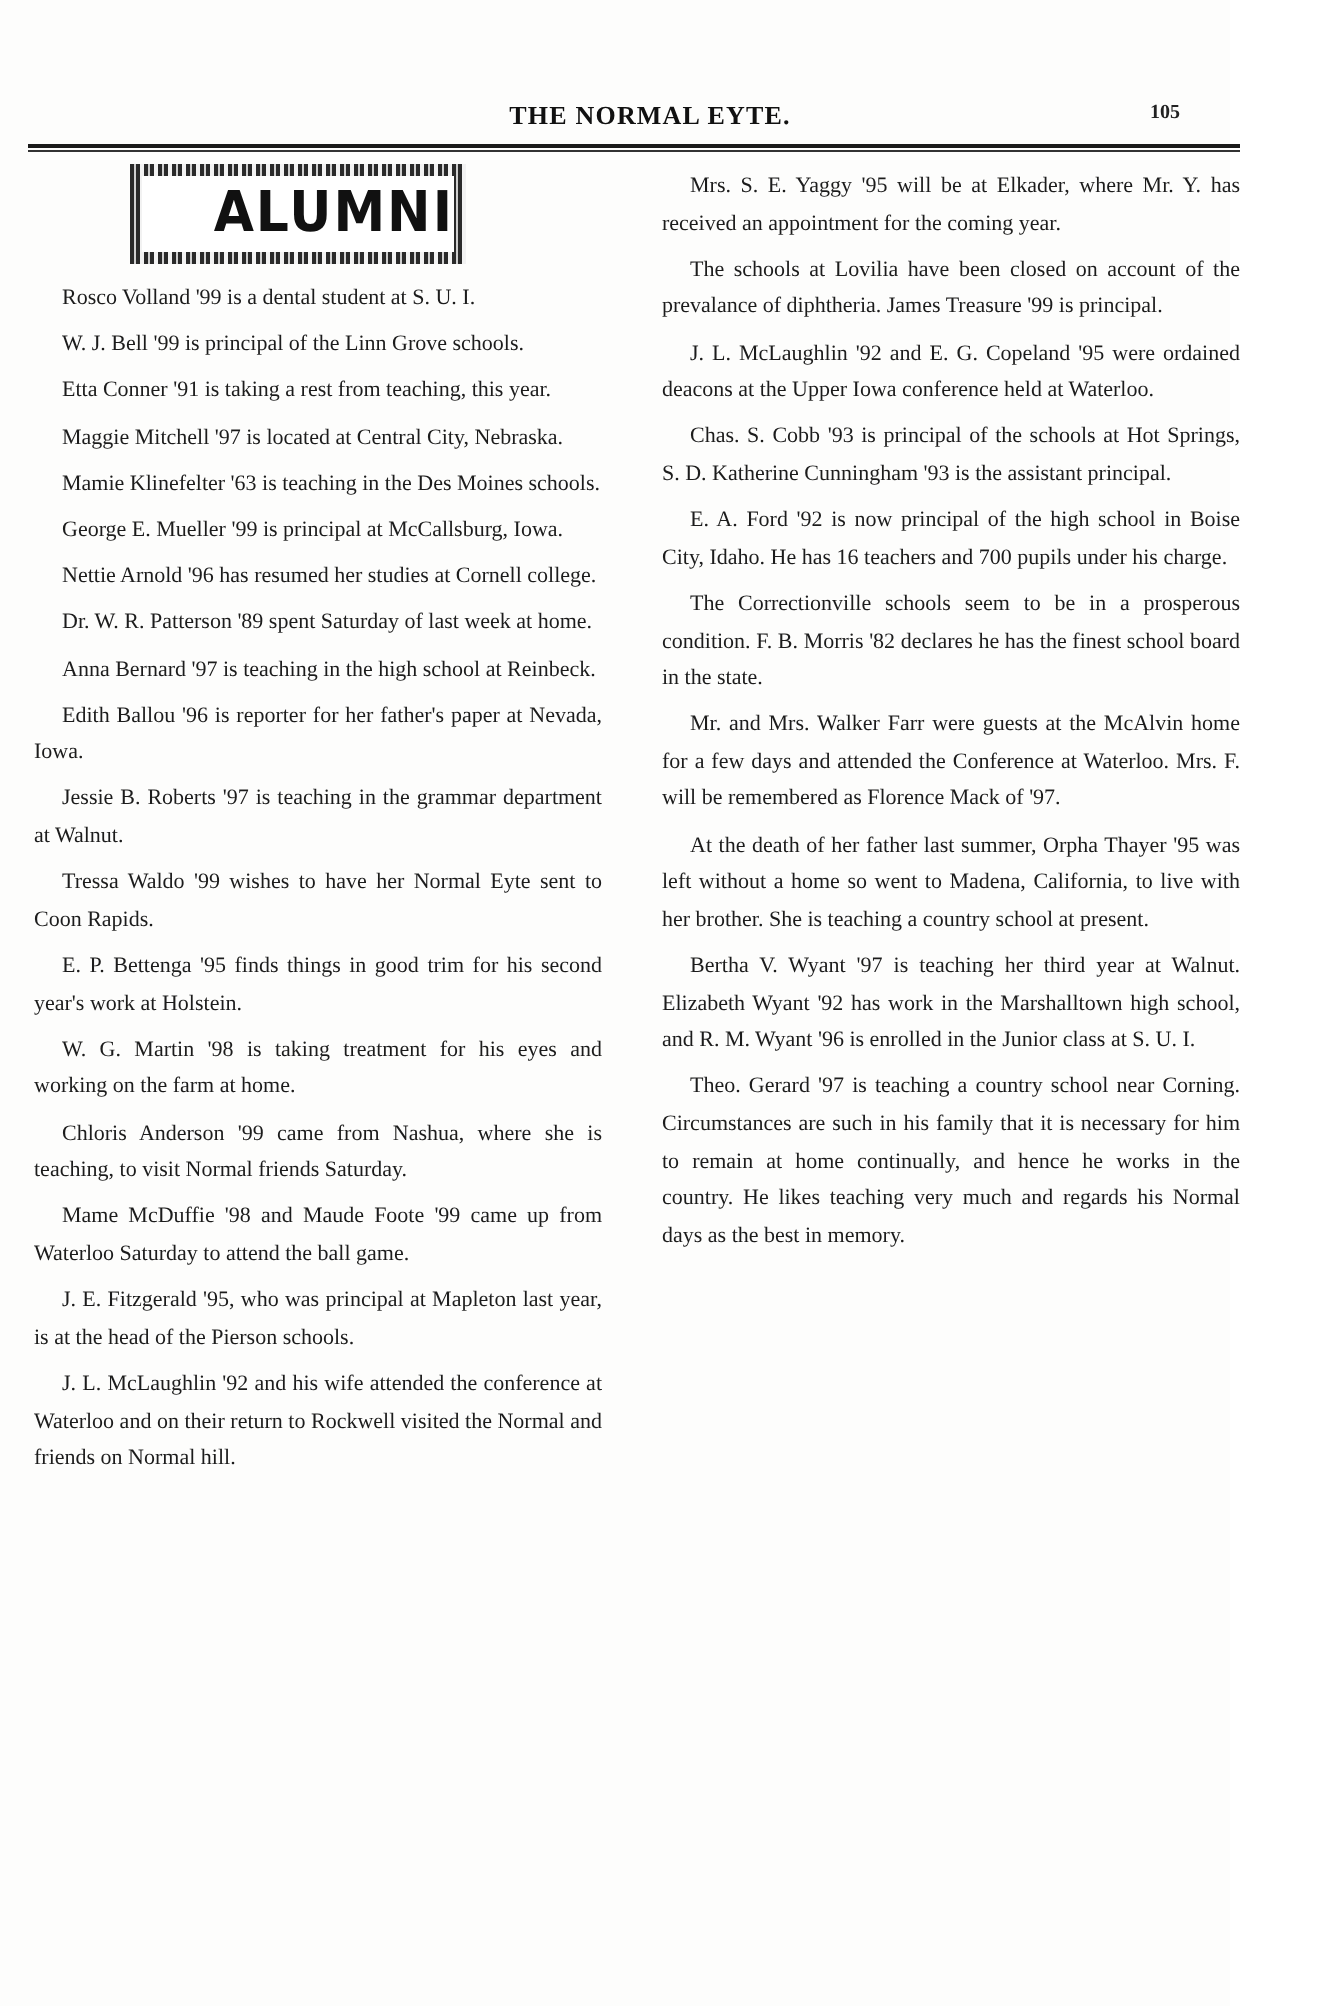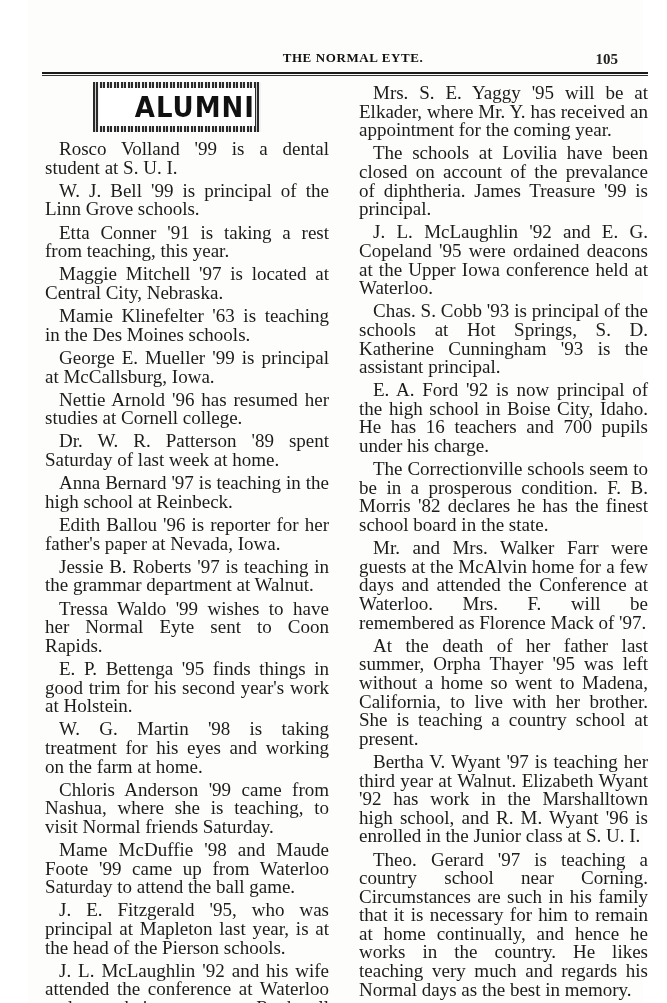--- a/index.html
+++ b/index.html
@@ -13,21 +13,20 @@
       position: relative;
       overflow: hidden;
       font-family: "Liberation Serif", "DejaVu Serif", serif;
       color: #1a1a1a;
     }
     .page {
       position: absolute;
       left: 0; top: 0;
       width: 615px; height: 1003px;
       background: #fdfdfc;
-      margin-left: 28px;
     }
     .running-head {
       position: absolute;
       top: 50px;
       left: 14px;
       width: 608px;
       height: 20px;
     }
     .running-title {
       position: absolute;
@@ -38,38 +37,38 @@
       font-weight: bold;
       font-size: 13px;
       letter-spacing: 0.6px;
       color: #111;
       padding-left: 14px;
     }
     .page-number {
       position: absolute;
       right: 32px;
       top: 1px;
-      font-size: 15px;
+      font-size: 10px;
       font-weight: bold;
       color: #222;
     }
     .head-rule {
       position: absolute;
       top: 72px;
       left: 14px;
       width: 606px;
       height: 4px;
       border-top: 2px solid #1a1a1a;
       border-bottom: 1px solid #333;
       box-sizing: border-box;
     }
     .column {
       position: absolute;
       top: 84px;
-      font-size: 19px;
+      font-size: 11px;
       line-height: 18.6px;
       text-align: justify;
       color: #1c1c1c;
     }
     .col-left { left: 17px; width: 284px; top: 140px; }
     .col-right { left: 331px; width: 289px; }
     .para {
       margin: 0 0 4.6px 0;
       text-indent: 14px;
       hyphens: none;

